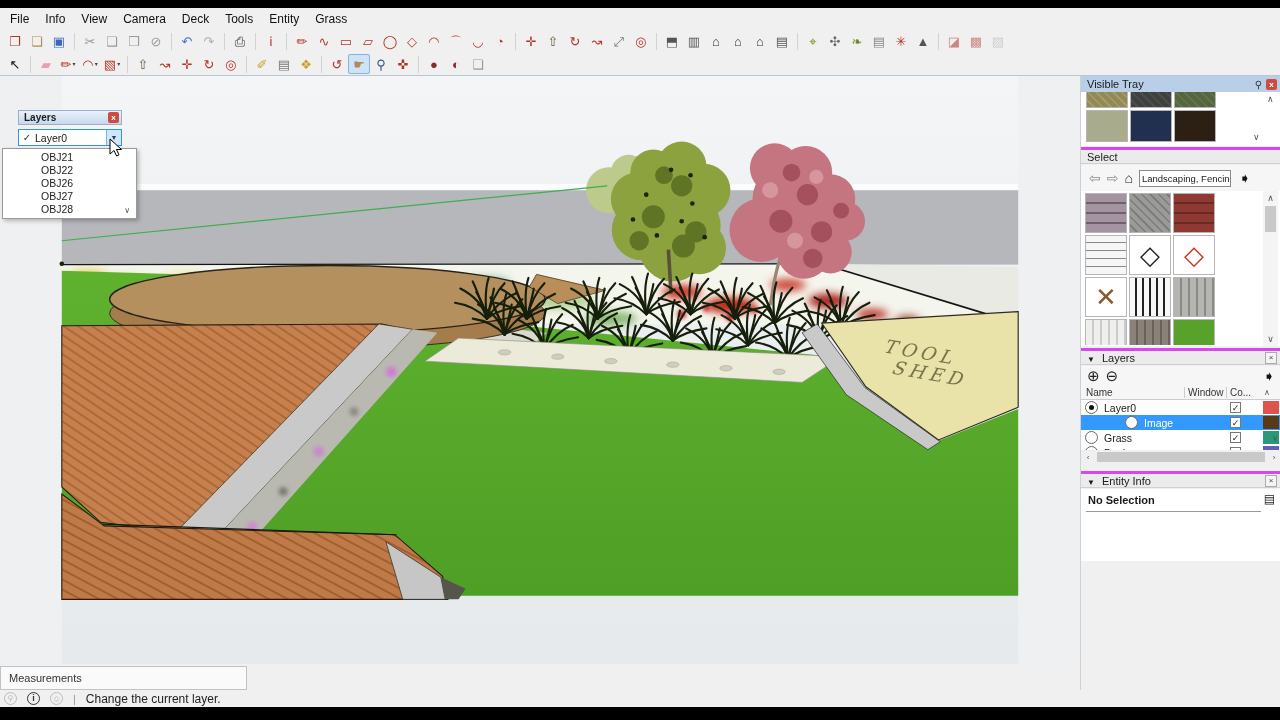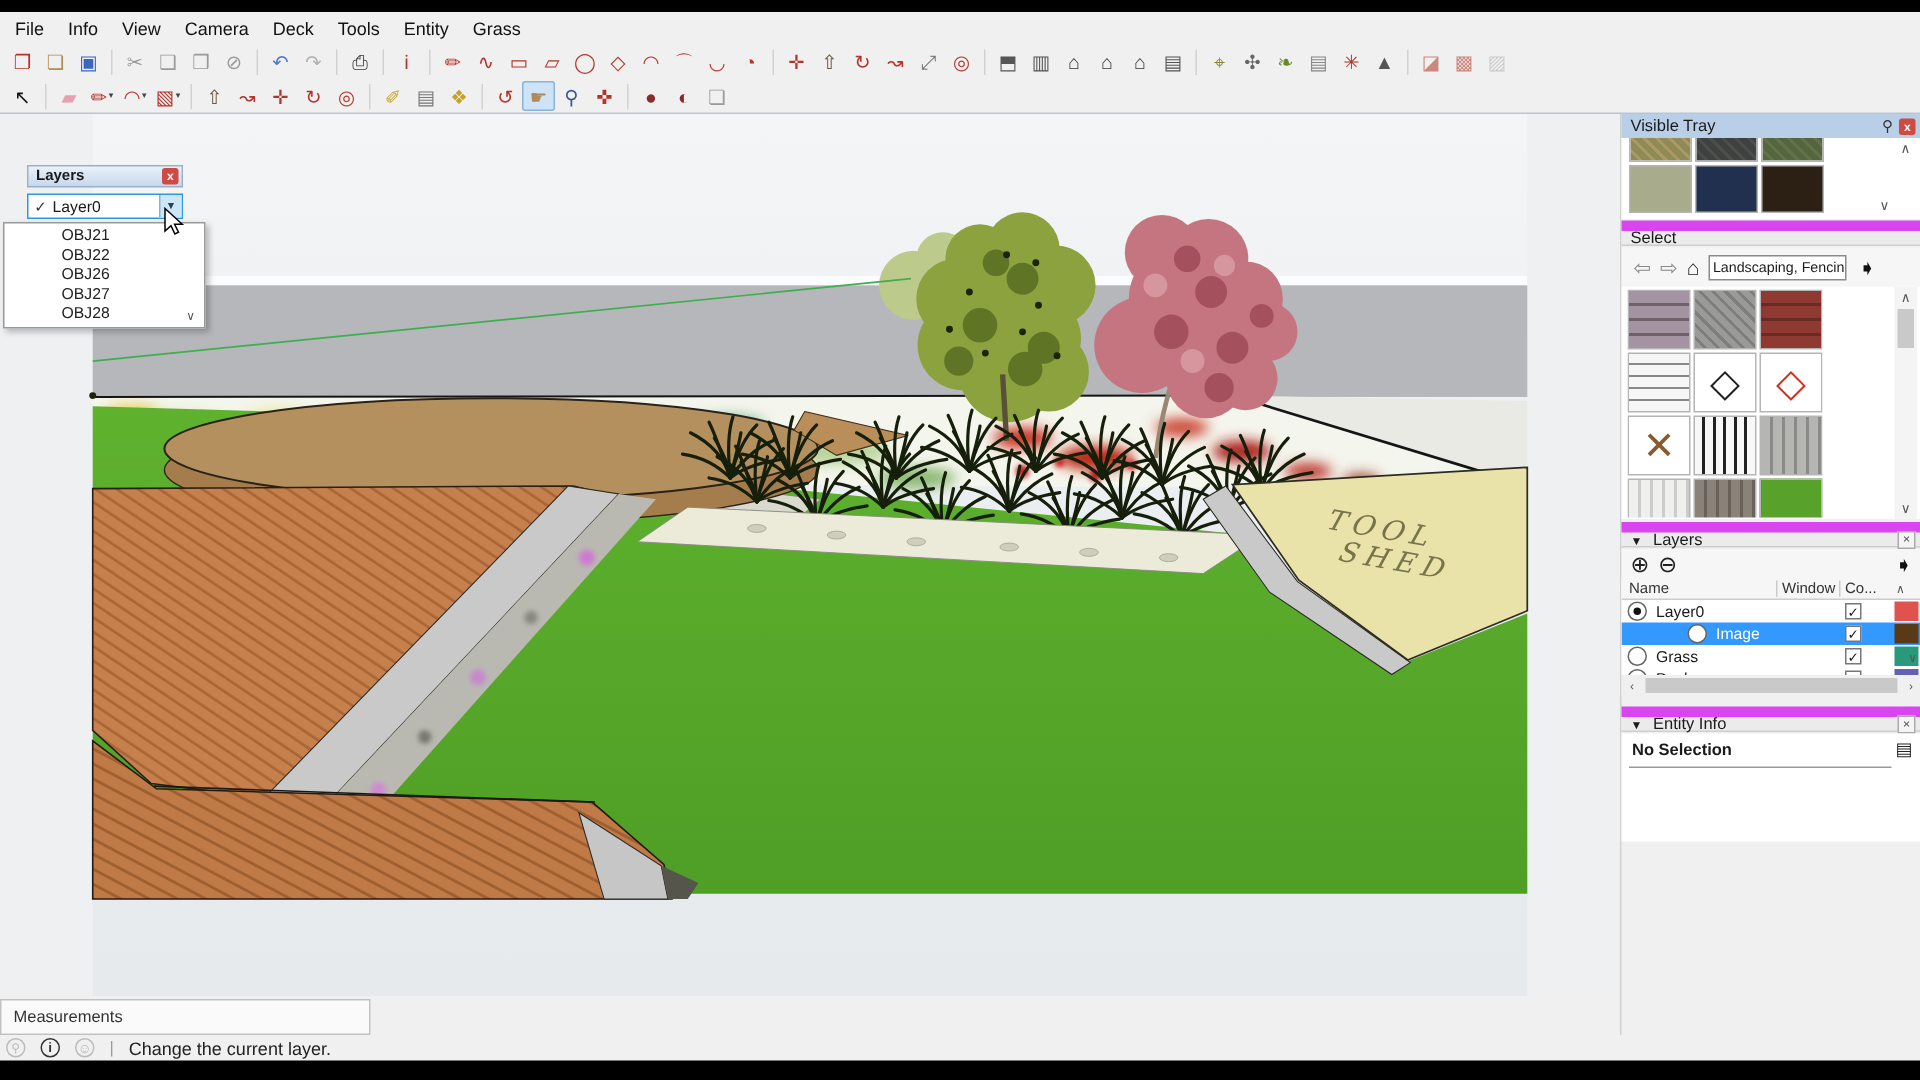--- a/index.html
+++ b/index.html
@@ -35,21 +35,21 @@
   #fllist { position:absolute; left:2px; top:72px; width:135px; background:#fff;
     border:1px solid #9a9a9a; box-shadow:2px 2px 4px rgba(0,0,0,.25); padding:2px 0; z-index:5; }
   #fllist .li { height:13px; line-height:13px; padding-left:38px; font-size:10.5px; color:#222; position:relative; }
   #fllist .scrollv { position:absolute; right:6px; bottom:3px; font-size:8px; color:#555; }
   
   #cursor { position:absolute; left:108px; top:62px; z-index:9; }
   
   #tray { position:absolute; left:1080px; top:76px; width:200px; height:631px; background:#f0f0f0; border-left:1px solid #d0d0d0; }
   .trayhdr { height:16px; background:#b9cfe8; display:flex; align-items:center; justify-content:space-between;
     padding:0 3px 0 6px; font-size:11px; color:#1a1a1a; }
-  .sechdr { height:17px; background:#ebebeb; border-top:7px solid #d946ef; border-bottom:1px solid #cfcfcf;
+  .sechdr { height:17px; background:#ebebeb; border-top:3px solid #d946ef; border-bottom:1px solid #cfcfcf;
     display:flex; align-items:center; justify-content:space-between; padding:0 4px 0 6px; font-size:11px; }
   .sechdr .x { width:12px; height:12px; border:1px solid #aaa; background:#f4f4f4; color:#444;
     font-size:8px; line-height:10px; text-align:center; }
   .swgrid { position:absolute; display:grid; grid-template-columns:repeat(3,42px); gap:2px; overflow:hidden; }
   .sw { width:42px; height:40px; border:1px solid #b5b5b5; background:#fff; display:flex; align-items:center; justify-content:center; overflow:hidden; }
   .sw span { font-size:26px; line-height:1; }
   .scrollcol { position:absolute; width:15px; background:#f4f4f4; }
   .scrollcol .ar { position:absolute; left:0; width:15px; font-size:9px; color:#555; text-align:center; }
   .scrollcol .thumb { position:absolute; left:2px; width:11px; background:#c9c9c9; }
   .navbtn { font-size:14px; color:#8a8a8a; margin-right:6px; }

